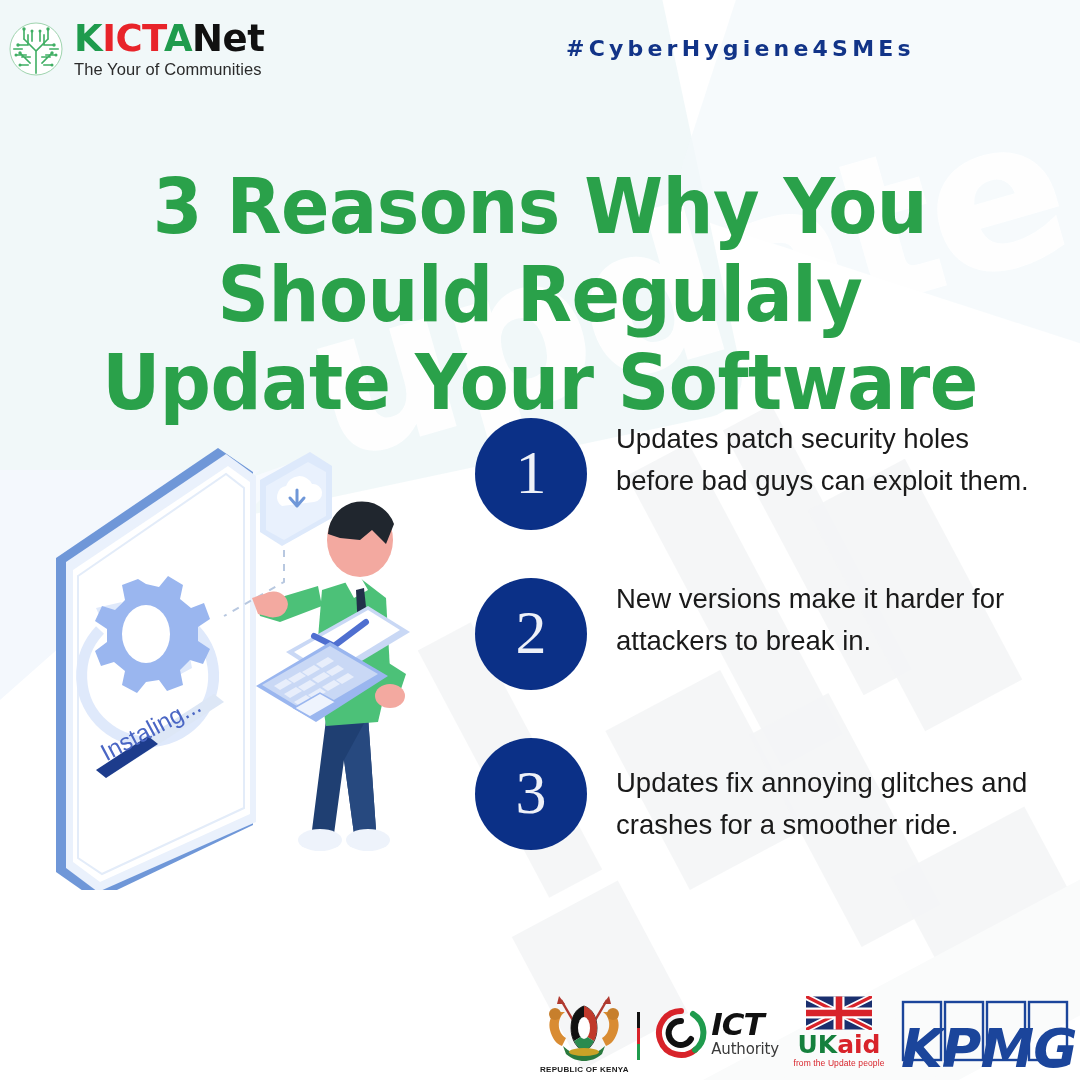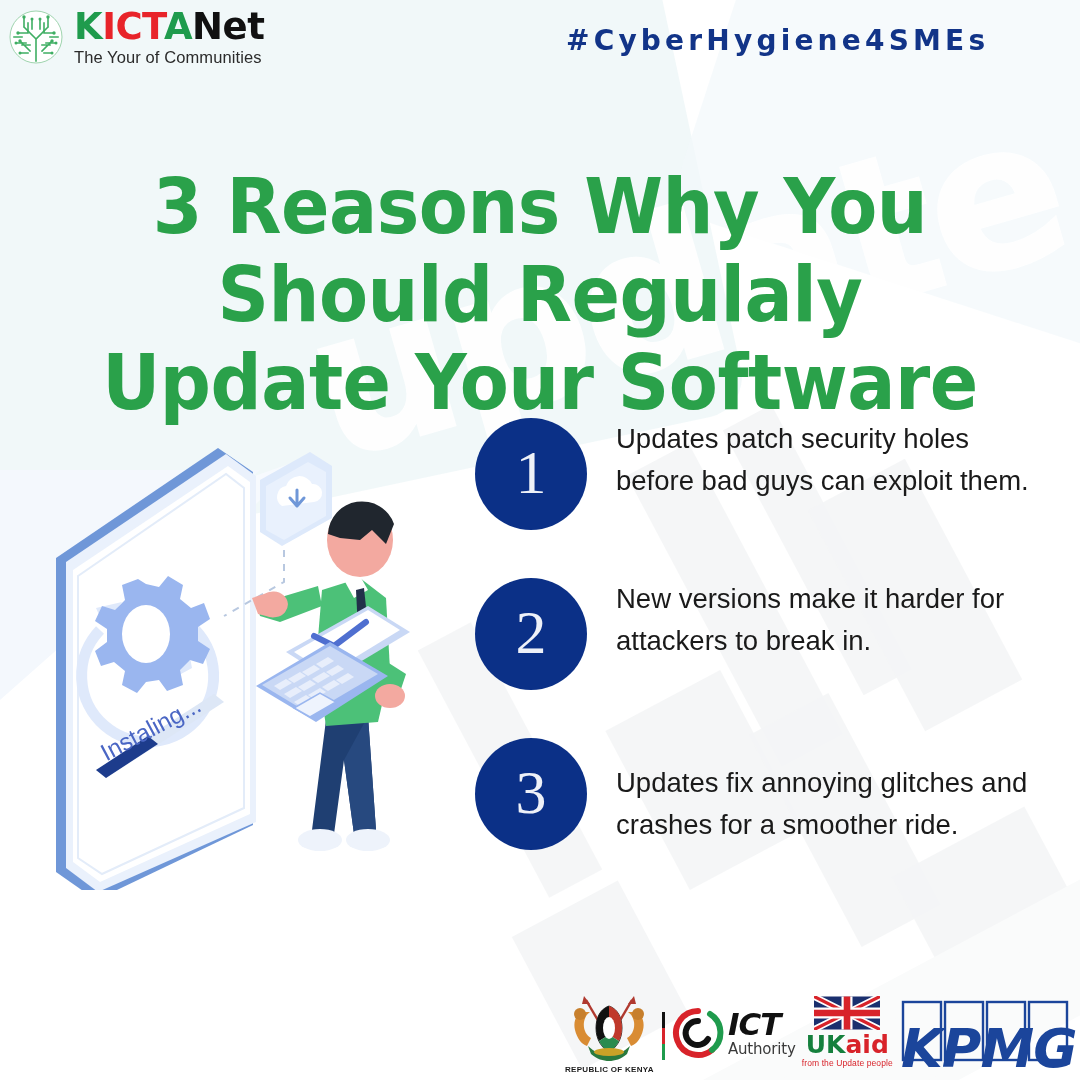--- a/index.html
+++ b/index.html
@@ -58,21 +58,21 @@
     opacity: .9;
   }
   .bg-diag-band {
     position: absolute;
     width: 1600px; height: 120px;
     background: #fafbfb;
     transform: rotate(-28deg);
   }
 
   
-  .header { position: absolute; left: 0; top: 0; width: 987px; height: 86px; }
+  .header { position: absolute; left: 0; top: 12px; width: 987px; height: 86px; }
   .logo-wrap { position: absolute; left: 8px; top: 8px; display: flex; align-items: center; gap: 10px; }
   .logo-emblem { width: 56px; height: 56px; }
   .logo-text-block { display: flex; flex-direction: column; line-height: 1; }
   .logo-word {
     font-size: 37px;
     font-weight: 700;
     letter-spacing: -0.5px;
     font-family: "DejaVu Sans", sans-serif;
   }
   .logo-word .c-green { color: #1f9b4d; }
@@ -81,21 +81,21 @@
   .logo-tagline {
     margin-top: 4px;
     font-size: 16.5px;
     color: #2b2b2b;
     font-family: "Liberation Sans", sans-serif;
     letter-spacing: .1px;
   }
   .hashtag {
     position: absolute;
     left: 566px; top: 24px;
-    font-size: 28px;
+    font-size: 22px;
     font-weight: 700;
     color: #123488;
     letter-spacing: 4.2px;
     font-family: "DejaVu Sans", sans-serif;
     white-space: nowrap;
   }
 
   
   .title {
     position: absolute;
@@ -375,21 +375,21 @@
 
     <div class="reason-row r3">
       <div class="badge">3</div>
       <div class="reason-text">Updates fix annoying glitches and crashes for a smoother ride.</div>
     </div>
   </div>
 
   <div class="footer">
 
     <div class="footer-item" style="flex-direction:row; align-items:flex-end;">
-      <div style="display:flex;flex-direction:column;align-items:center;margin-left:25px;">
+      <div style="display:flex;flex-direction:column;align-items:center;">
         <svg width="86" height="70" viewBox="0 0 86 70">
 
           <line x1="20" y1="6" x2="40" y2="40" stroke="#b0392f" stroke-width="2.4"></line>
           <line x1="66" y1="6" x2="46" y2="40" stroke="#b0392f" stroke-width="2.4"></line>
           <polygon points="18,2 24,10 16,10" fill="#b0392f"></polygon>
           <polygon points="68,2 70,10 62,10" fill="#b0392f"></polygon>
 
           <path d="M16 18 c-6 2 -9 10 -7 18 c2 8 6 14 12 16 l4 -8 c-5 -3 -8 -9 -7 -16 c1 -5 3 -8 6 -10 Z" fill="#d98c33"></path>
           <path d="M70 18 c6 2 9 10 7 18 c-2 8 -6 14 -12 16 l-4 -8 c5 -3 8 -9 7 -16 c-1 -5 -3 -8 -6 -10 Z" fill="#d98c33"></path>
           <circle cx="14" cy="20" r="6" fill="#c77f2c"></circle>

